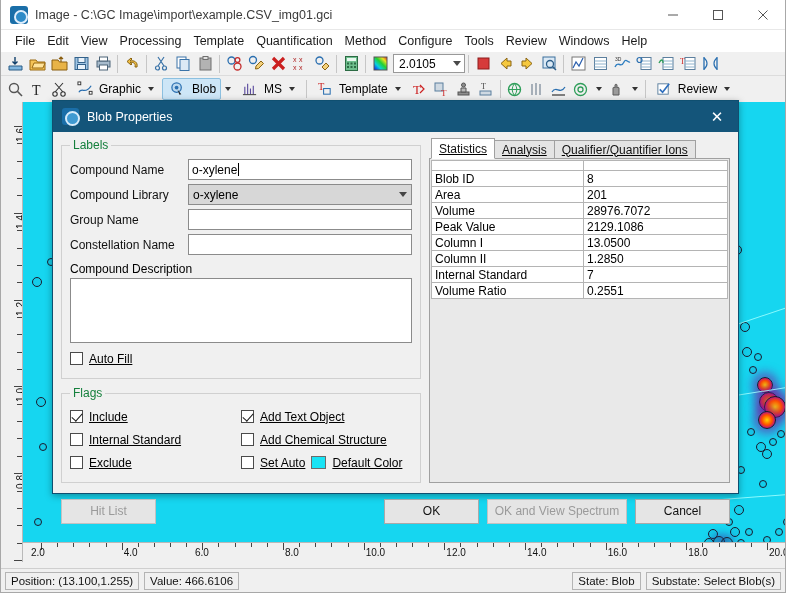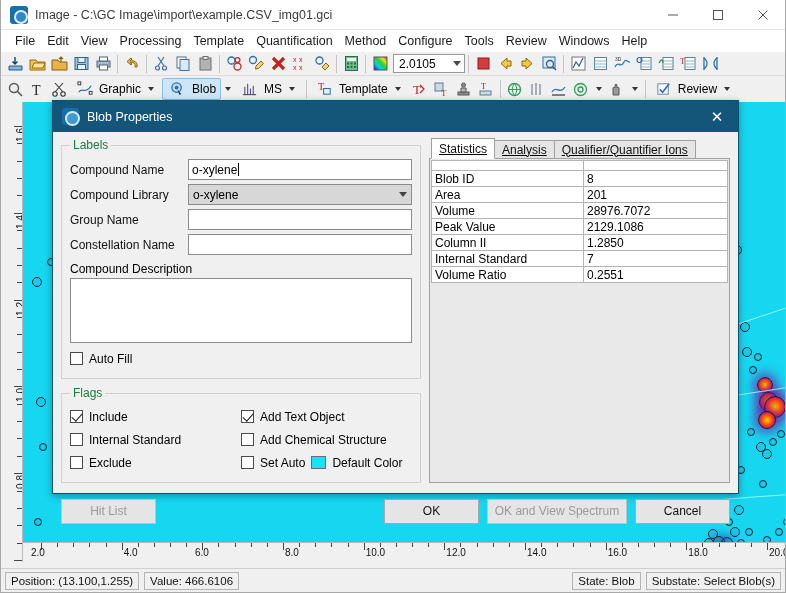--- a/index.html
+++ b/index.html
@@ -149,21 +149,21 @@
     flex:1 1 auto; height:21px; background:#d7d7d7; border:1px solid #8b8b8b;
     font-size:12px; display:flex; align-items:center; justify-content:space-between;
     padding:0 4px 0 4px; color:#000;
   }
   .chev{ width:0;height:0;border-left:4px solid transparent;border-right:4px solid transparent;
          border-top:5px solid #444; }
   .desc-label{ font-size:12px; margin:5px 0 2px 0; }
   .textarea{
     height:65px; background:#fff; border:1px solid #8b8b8b;
   }
-  .cbrow{ display:flex; align-items:center; gap:6px; height:23px; font-size:12px;}
+  .cbrow{ display:flex; align-items:center; gap:6px; height:23px; font-size:12px;text-decoration:underline;}
   .cbox{
     width:13px;height:13px;flex:0 0 13px; background:#fff; border:1px solid #4a4a4a;
     position:relative;
   }
   .cbox.checked::after{
     content:""; position:absolute; left:3px; top:0px; width:5px; height:9px;
     border:solid #1a1a1a; border-width:0 1.7px 1.7px 0; transform:rotate(42deg);
   }
   .flagsgrid{ display:flex; }
   .flagcol{ flex:1 1 50%; }
@@ -853,20 +853,24 @@
                 </tr>
               <tr>
                   <td class="k">Volume</td>
                   <td>28976.7072</td>
                 </tr>
               <tr>
                   <td class="k">Peak Value</td>
                   <td>2129.1086</td>
                 </tr>
               <tr>
+                  <td class="k">Column I</td>
+                  <td>13.0500</td>
+                </tr>
+              <tr>
                   <td class="k">Column II</td>
                   <td>1.2850</td>
                 </tr>
               <tr>
                   <td class="k">Internal Standard</td>
                   <td>7</td>
                 </tr>
               <tr>
                   <td class="k">Volume Ratio</td>
                   <td>0.2551</td>

